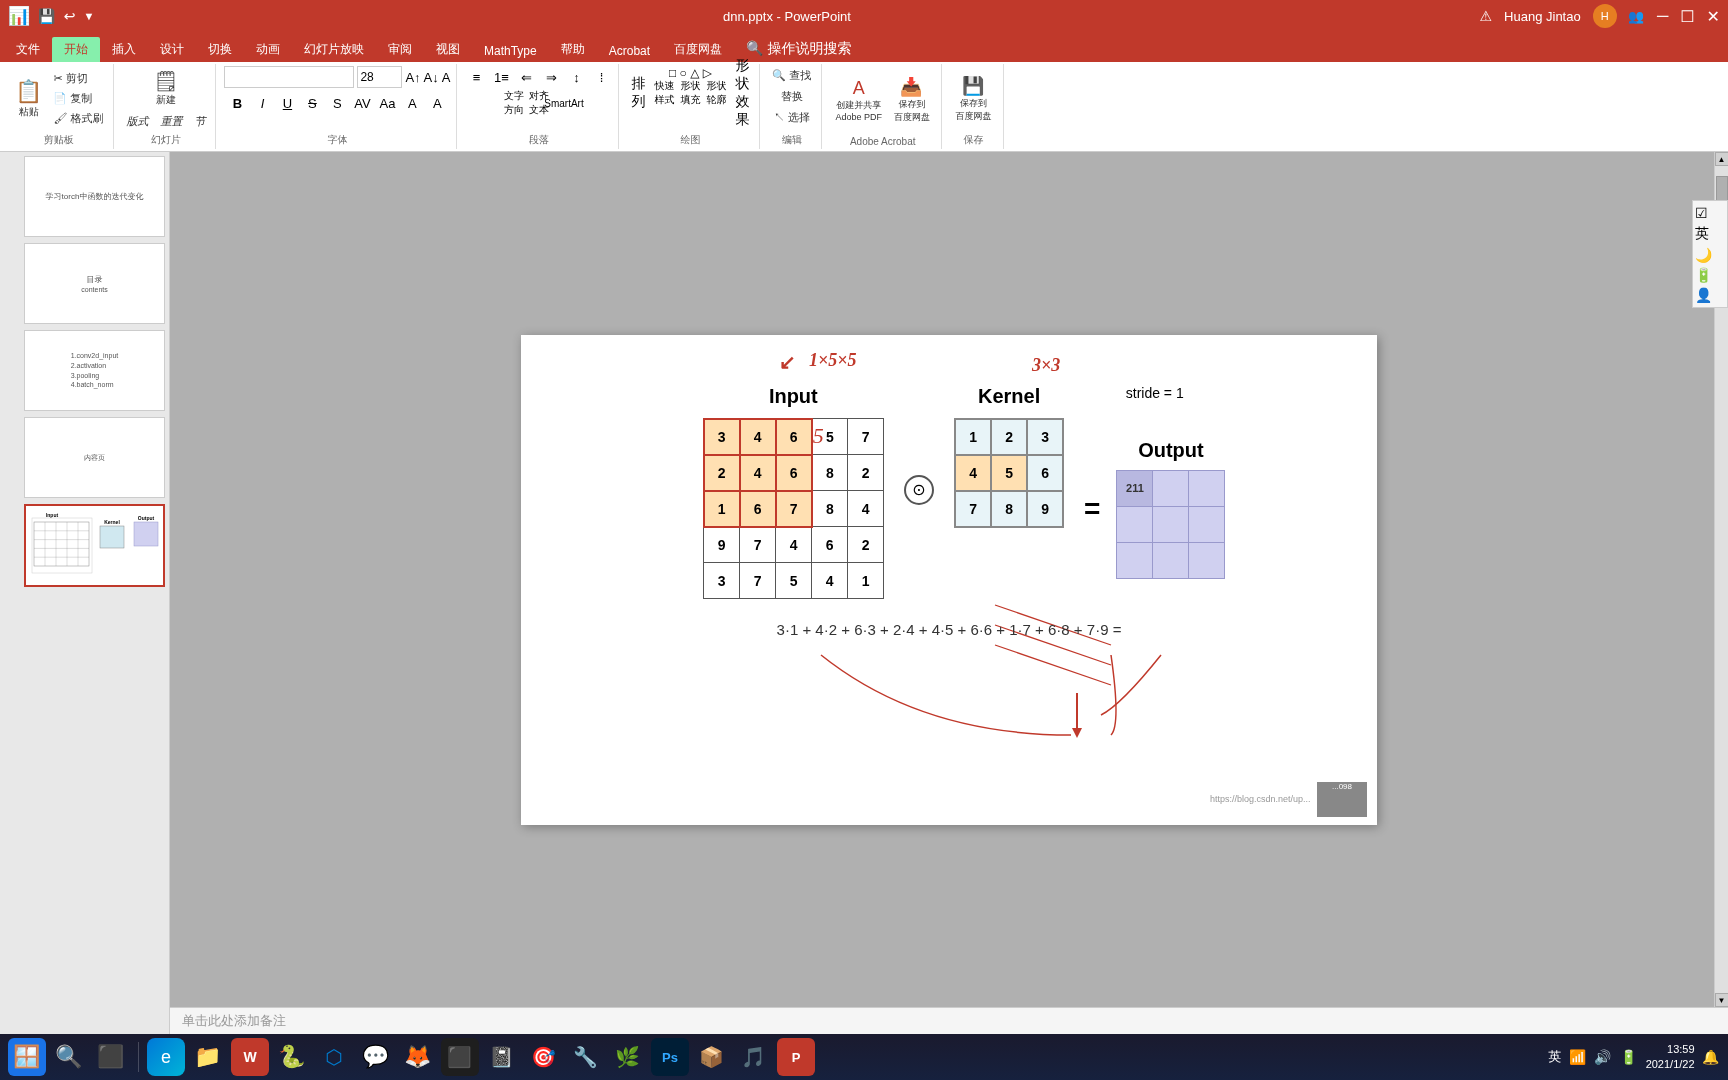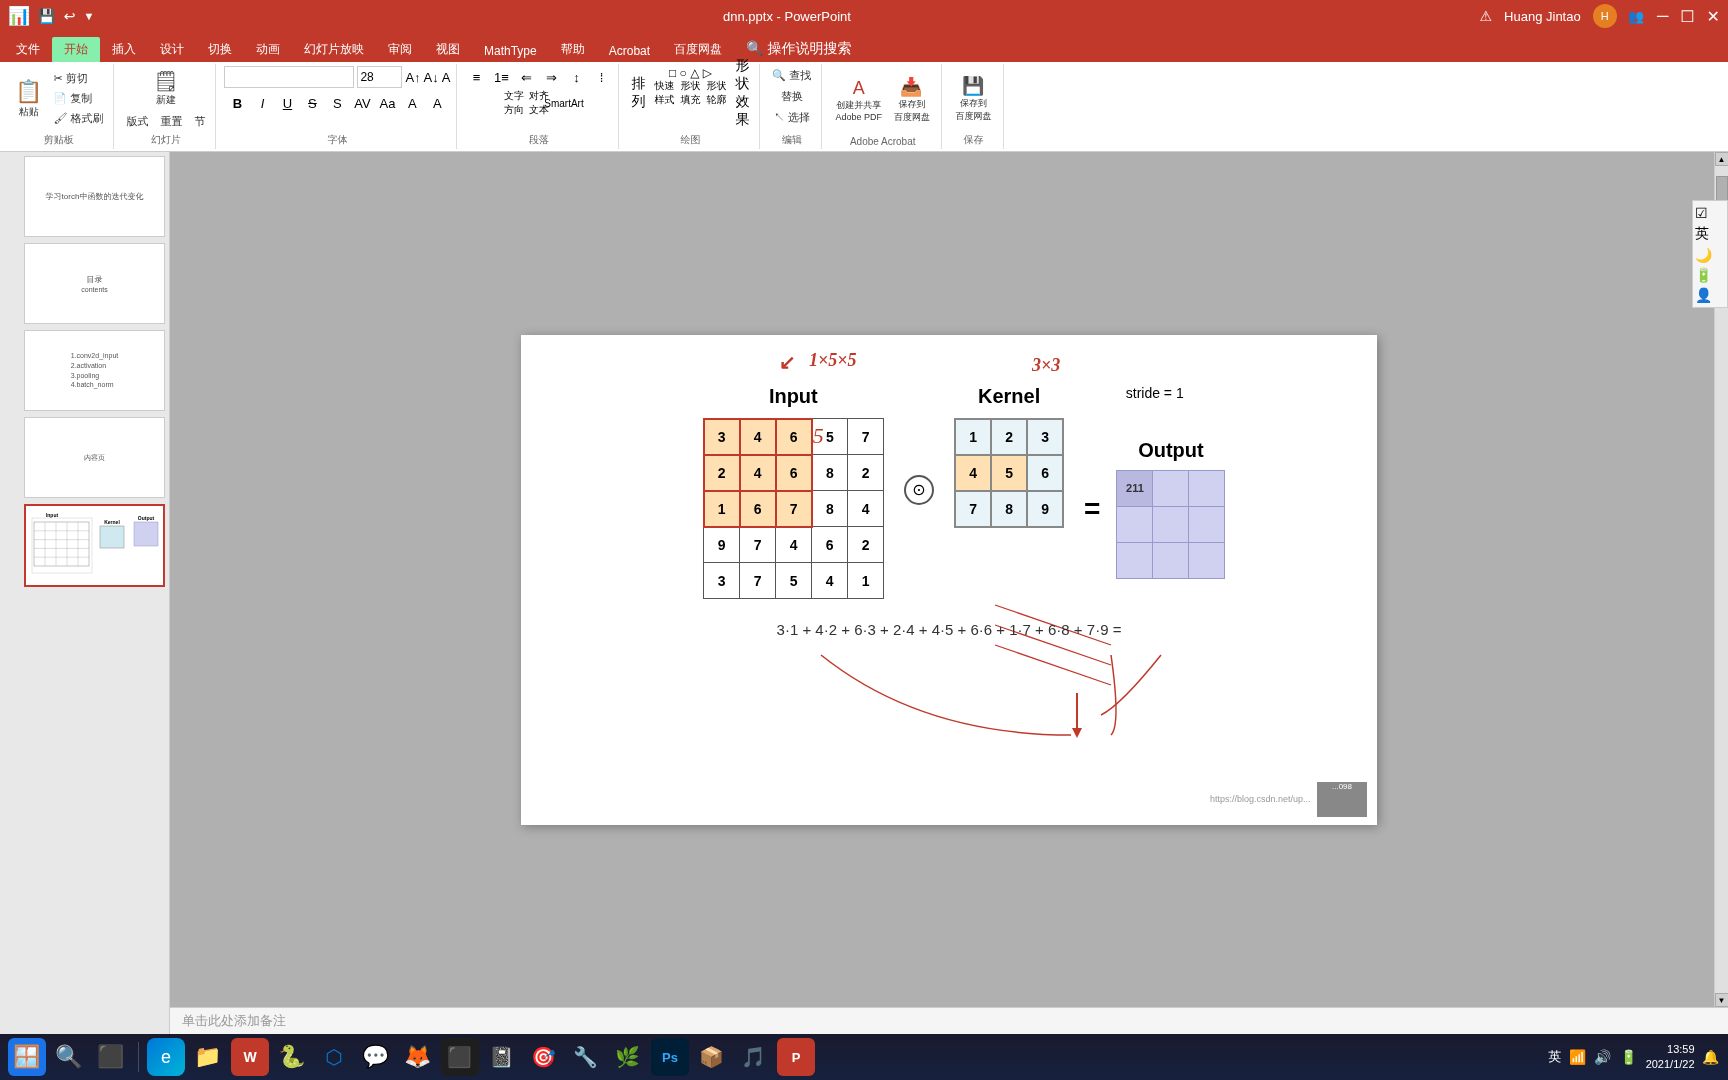--- a/index.html
+++ b/index.html
@@ -465,21 +465,21 @@
     <div class="ribbon-group-label">剪贴板</div>
   </div>
 
   <div class="ribbon-group">
     <div class="ribbon-group-content">
       <div style="display:flex;flex-direction:column;align-items:center;gap:2px;">
         <div class="ribbon-btn">
           <span style="font-size:20px;">🗒</span>
           <span style="font-size:10px;">新建</span>
         </div>
-        <div style="display:flex;gap:4px;">
+        <div style="display:flex;gap:4px;font-style:italic;">
           <div class="ribbon-btn-small">版式</div>
           <div class="ribbon-btn-small">重置</div>
           <div class="ribbon-btn-small">节</div>
         </div>
       </div>
     </div>
     <div class="ribbon-group-label">幻灯片</div>
   </div>
 
   <div class="ribbon-group" style="min-width:200px;">

